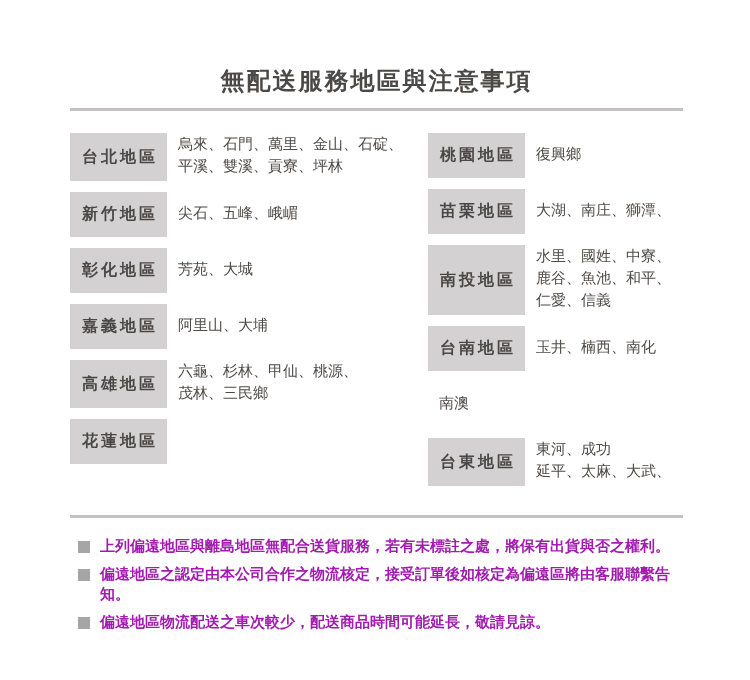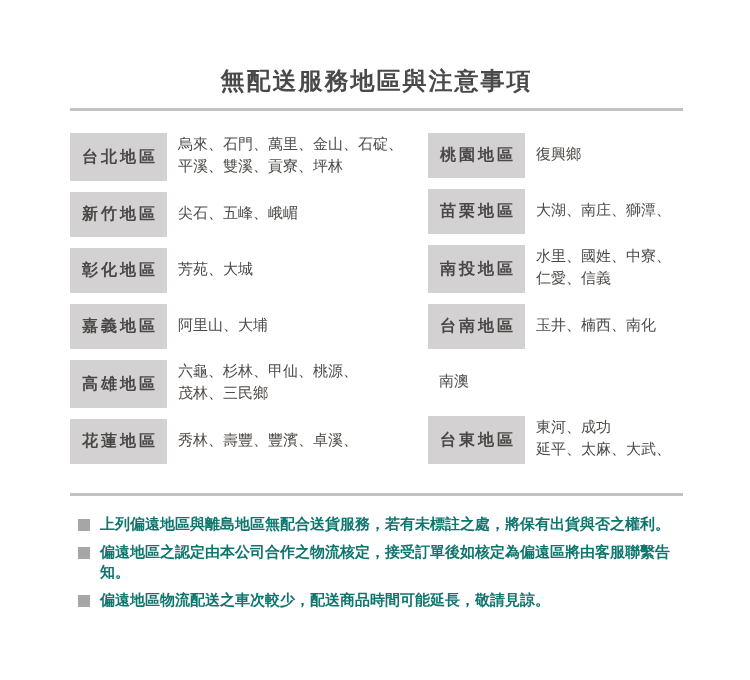--- a/index.html
+++ b/index.html
@@ -51,21 +51,21 @@
   .notes { margin-top:20px; padding-left:8px; }
   .note-row { display:flex; align-items:flex-start; margin-bottom:8px; }
   .note-bullet {
     width:12px; height:12px; flex-shrink:0;
     background:#a8a5a5;
     margin-top:3px; margin-right:10px;
   }
   .note-text {
     font-size:15px; line-height:20px;
     font-weight:bold;
-    color:#0f766e;
+    color:#a21caf;
   }
 </style>
 </head>
 <body>
 
 <div class="page">
   <div class="content">
 
     <div class="title">無配送服務地區與注意事項</div>
     <div class="divider divider-top"></div>
@@ -101,21 +101,20 @@
         <div class="region-row">
           <div class="region-label">高雄地區</div>
           <div class="region-areas">
               <span class="line">六龜、杉林、甲仙、桃源、</span>
               <span class="line">茂林、三民鄉</span>
             </div>
         </div>
         <div class="region-row">
           <div class="region-label">花蓮地區</div>
           <div class="region-areas">
-              <span class="line">秀林、壽豐、豐濱、卓溪、</span>
             </div>
         </div>
       </div>
 
       <div class="col col-right">
         <div class="region-row">
           <div class="region-label">桃園地區</div>
           <div class="region-areas">
               <span class="line">復興鄉</span>
             </div>
@@ -123,20 +122,21 @@
         <div class="region-row">
           <div class="region-label">苗栗地區</div>
           <div class="region-areas">
               <span class="line">大湖、南庄、獅潭、</span>
             </div>
         </div>
         <div class="region-row">
           <div class="region-label">南投地區</div>
           <div class="region-areas">
               <span class="line">水里、國姓、中寮、</span>
+              <span class="line">鹿谷、魚池、和平、</span>
               <span class="line">仁愛、信義</span>
             </div>
         </div>
         <div class="region-row">
           <div class="region-label">台南地區</div>
           <div class="region-areas">
               <span class="line">玉井、楠西、南化</span>
             </div>
         </div>
         <div class="region-row">

